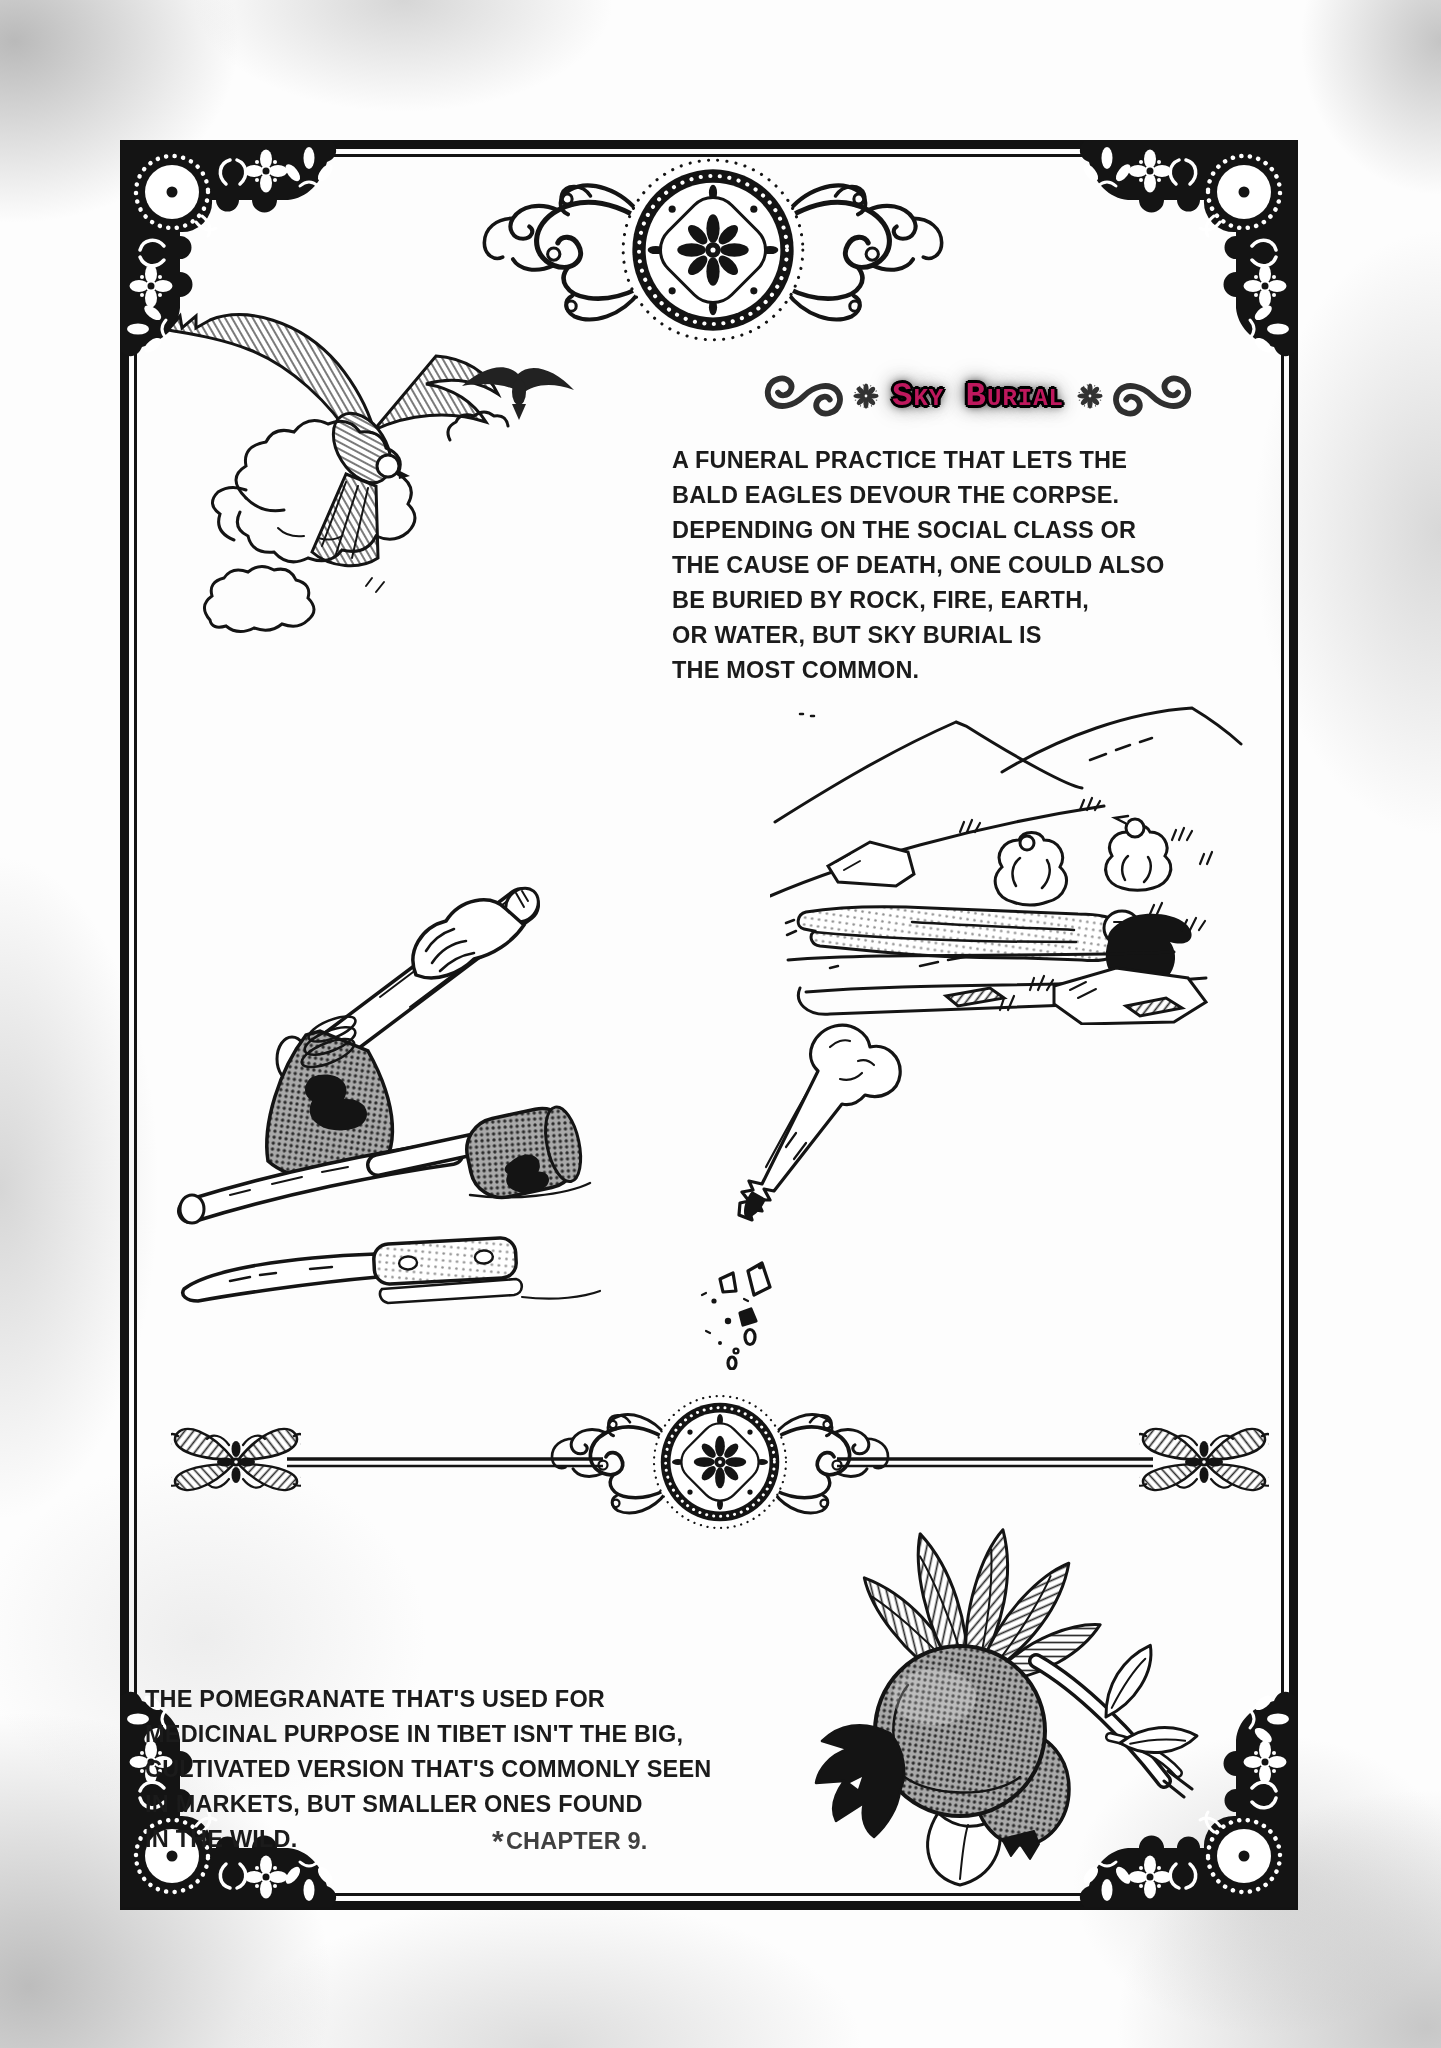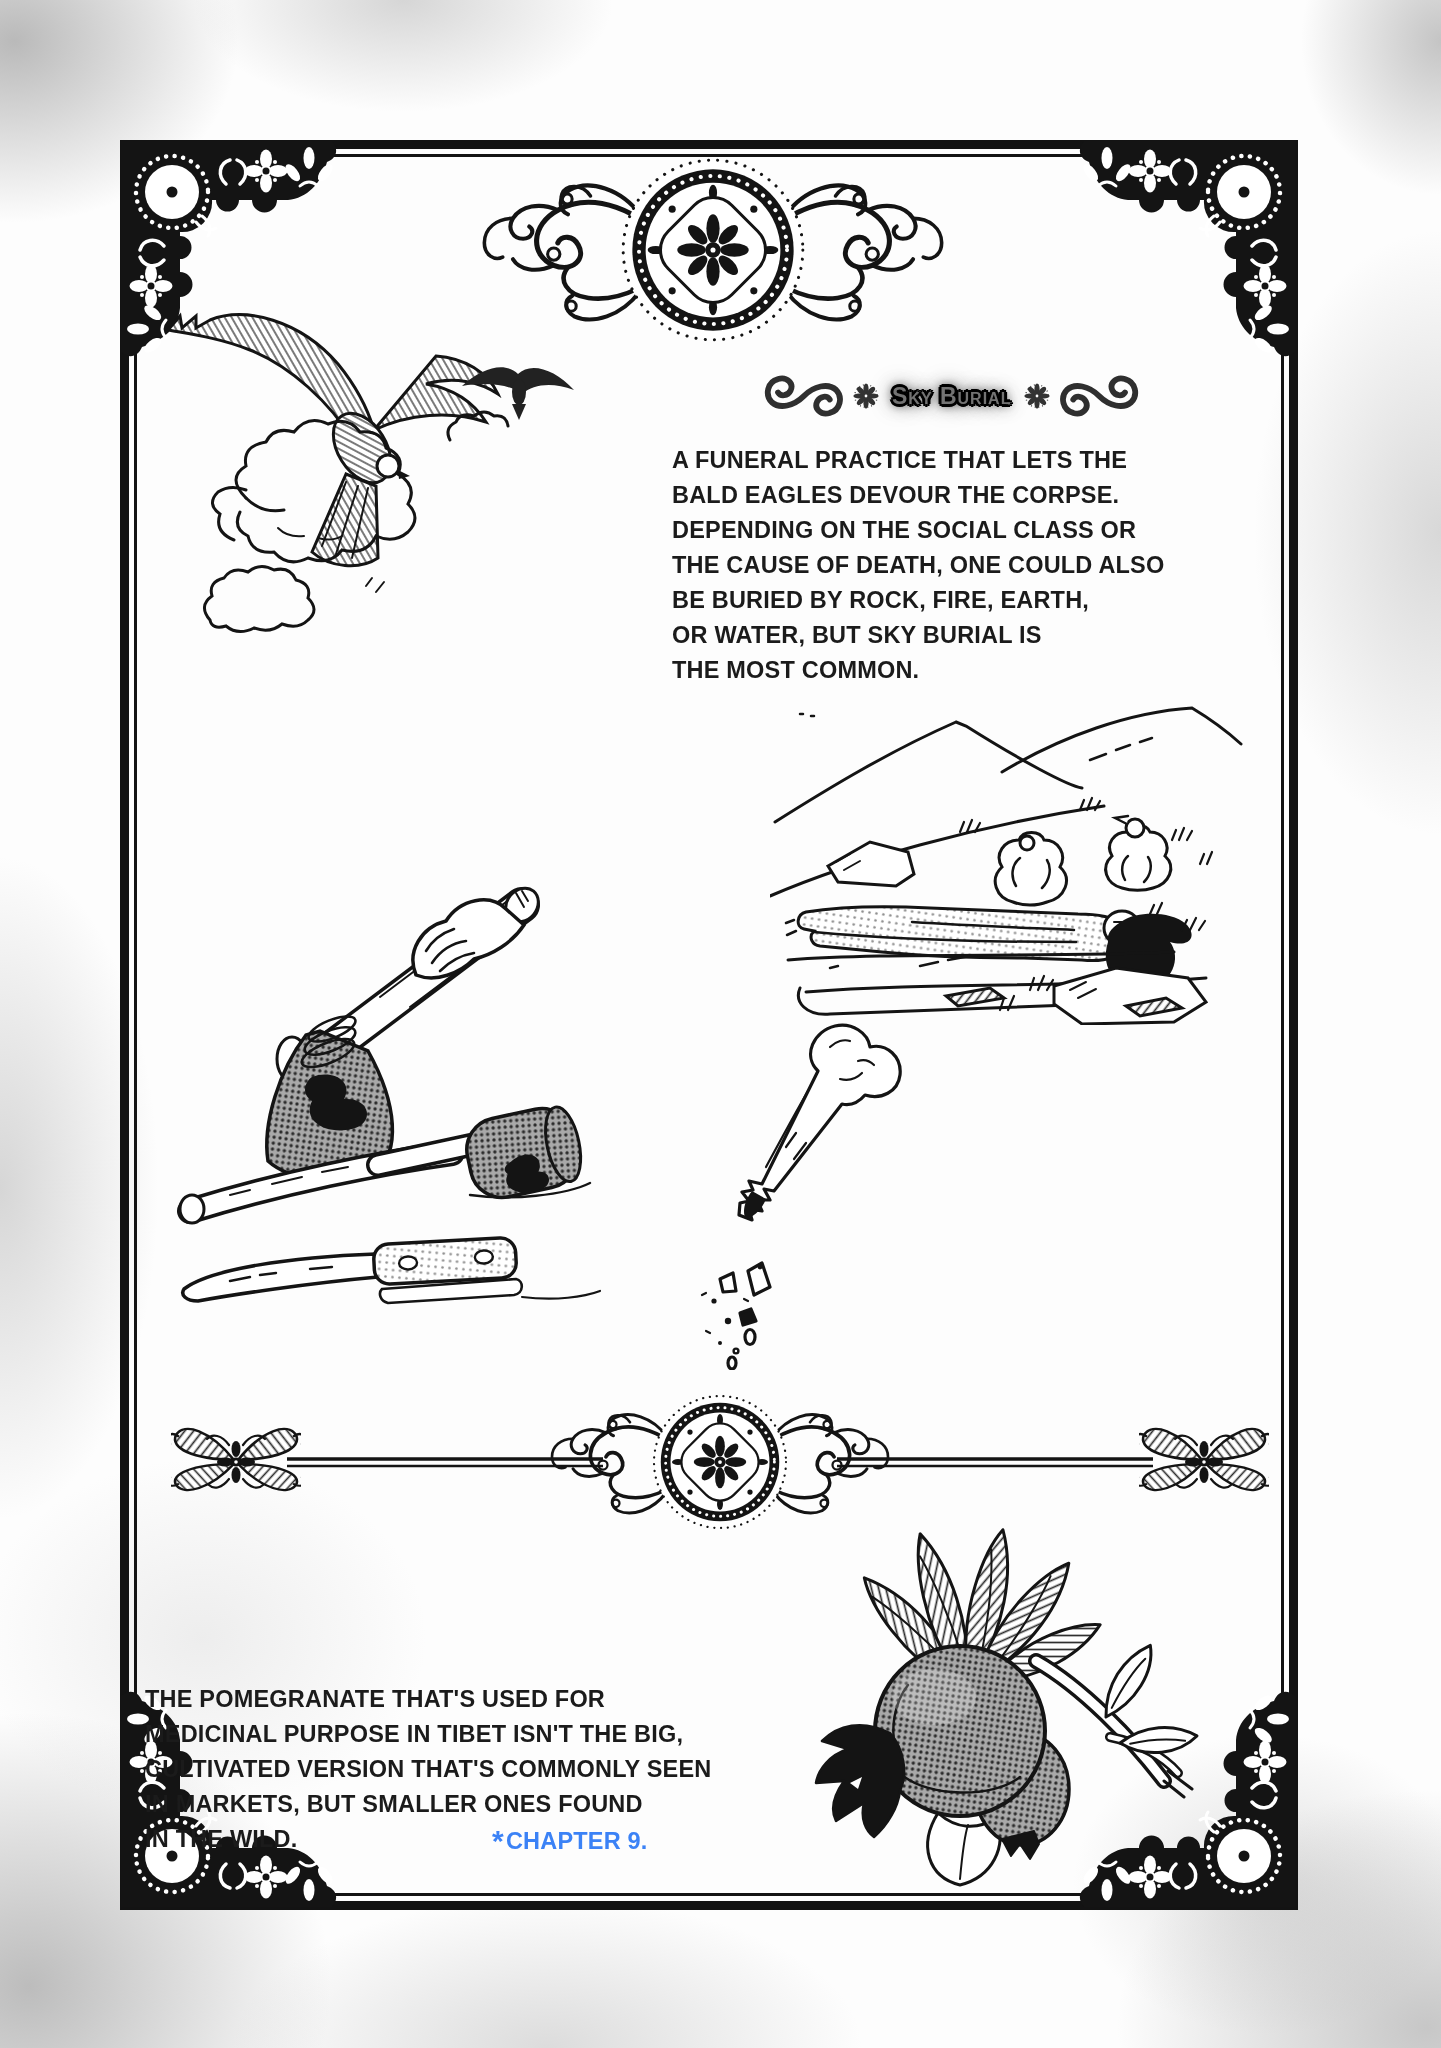--- a/index.html
+++ b/index.html
@@ -30,29 +30,29 @@
   .corner.bl{left:118px;top:1670px;transform:scaleY(-1);}
   .corner.br{left:1058px;top:1670px;transform:scale(-1,-1);}
   .abs{position:absolute;}
   .hand-text{
     font-weight:bold;color:#1b1b1b;font-size:23.5px;line-height:35px;
     text-align:left;white-space:pre-line;letter-spacing:.2px;
     font-family:"Liberation Sans",sans-serif;
   }
   .title-row{position:absolute;display:flex;align-items:center;gap:9px;}
   .deco-title{
-    font-weight:bold;font-variant:small-caps;letter-spacing:1px;color:#737373;
-    font-size:23px;line-height:1;padding:2px 4px;
+    font-weight:bold;font-variant:small-caps;letter-spacing:1px;color:#be185d;
+    font-size:34px;line-height:1;padding:2px 4px;
     text-shadow:
       -2px -2px 0 #000, 2px -2px 0 #000, -2px 2px 0 #000, 2px 2px 0 #000,
       -3px 0 0 #000, 3px 0 0 #000, 0 -3px 0 #000, 0 3px 0 #000,
       0 0 9px #000, 0 0 16px rgba(0,0,0,.8), 0 0 26px rgba(0,0,0,.45);
-    font-family:Liberation Sans, sans-serif;
+    font-family:Liberation Mono, monospace;
   }
-  .chapter-note{position:absolute;font-weight:bold;color:#3b82f6;font-size:23.5px;letter-spacing:.2px;}
+  .chapter-note{position:absolute;font-weight:bold;color:#404040;font-size:23.5px;letter-spacing:.2px;}
   .chapter-note .mark{font-size:30px;line-height:1;vertical-align:-2px;padding-right:2px;}
   svg{display:block;}
 </style>
 </head>
 <body>
 
 <div class="stage">
 
   <svg width="0" height="0" style="position:absolute" aria-hidden="true">
     <defs>

